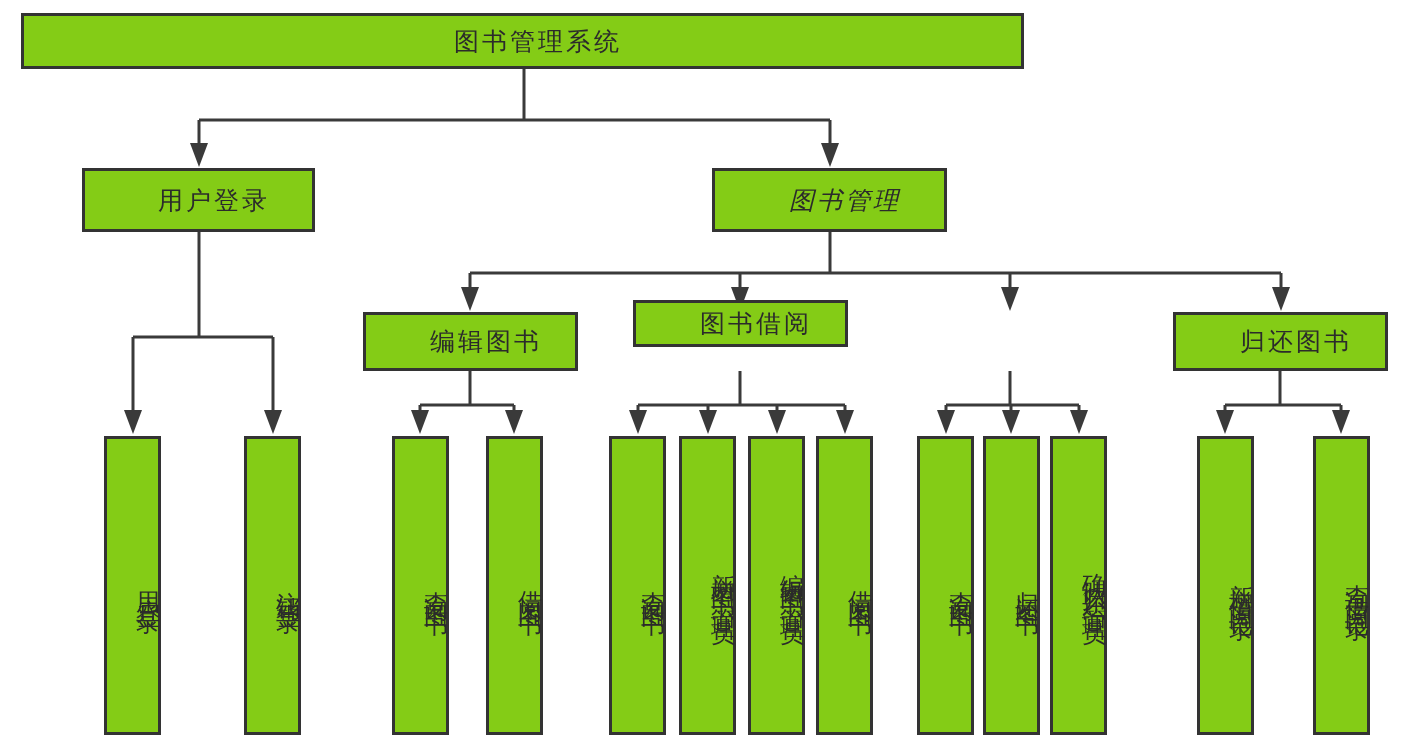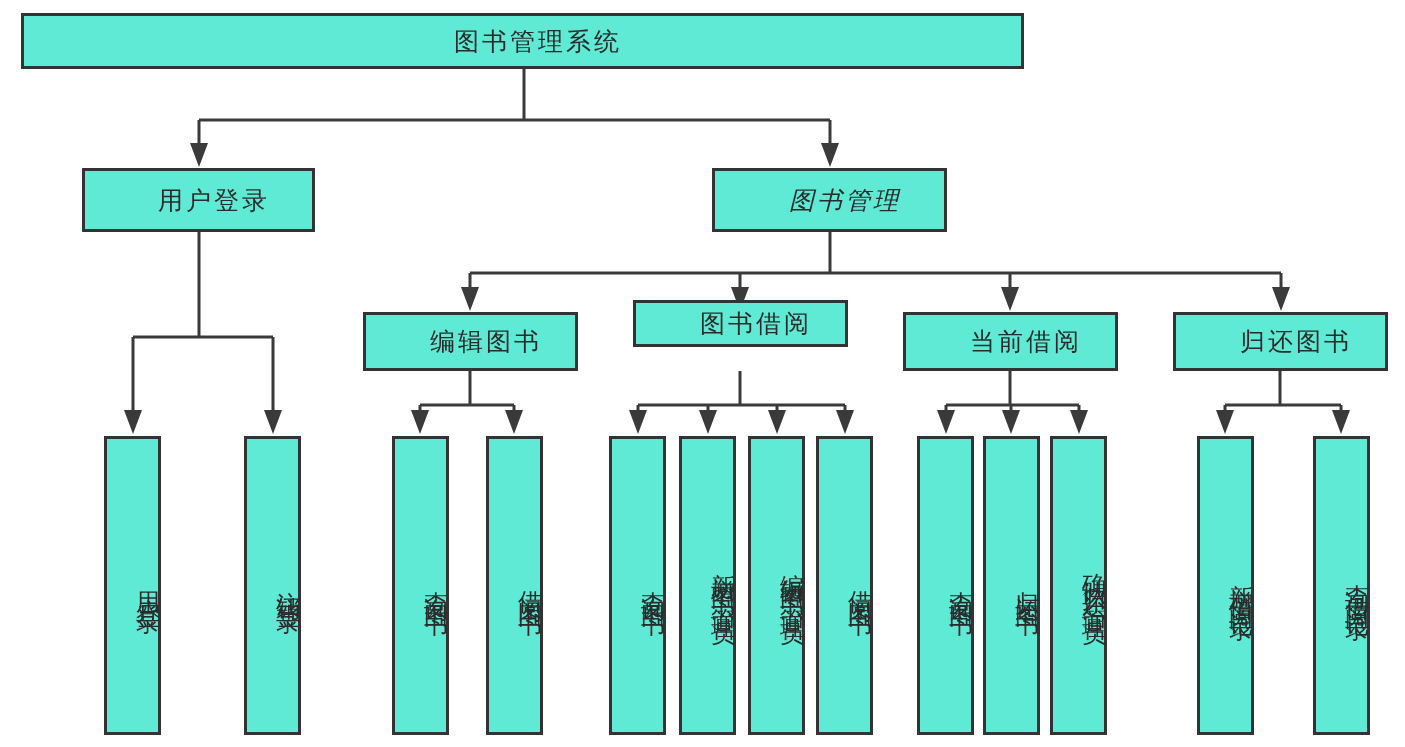--- a/index.html
+++ b/index.html
@@ -17,21 +17,21 @@
   }
   .connectors {
     position: absolute;
     left: 0; top: 0;
     width: 1405px;
     height: 747px;
   }
   .node {
     position: absolute;
     box-sizing: border-box;
-    background: #5eead4;
+    background: #84cc16;
     border: 3px solid #333333;
     display: flex;
     align-items: center;
     justify-content: center;
     color: #2b2b2b;
     font-size: 25px;
     letter-spacing: 3px;
     white-space: nowrap;
     z-index: 2;
     padding-left: 31px;
@@ -116,23 +116,20 @@
   <div class="node" style="left:712px; top:168px; width:235px; height:64px;font-style:italic;">
     <span class="hlabel">图书管理</span>
   </div>
 
   <div class="node" style="left:363px; top:312px; width:215px; height:59px;">
     <span class="hlabel">编辑图书</span>
   </div>
   <div class="node" style="left:633px; top:300px; width:215px; height:47px;">
     <span class="hlabel">图书借阅</span>
   </div>
-  <div class="node" style="left:903px; top:312px; width:215px; height:59px;">
-    <span class="hlabel">当前借阅</span>
-  </div>
   <div class="node" style="left:1173px; top:312px; width:215px; height:59px;">
     <span class="hlabel">归还图书</span>
   </div>
 
   <div class="node leaf" style="left:104px;">
     <span class="vlabel">用户登录</span>
   </div>
   <div class="node leaf" style="left:244px;">
     <span class="vlabel">注销登录</span>
   </div>

